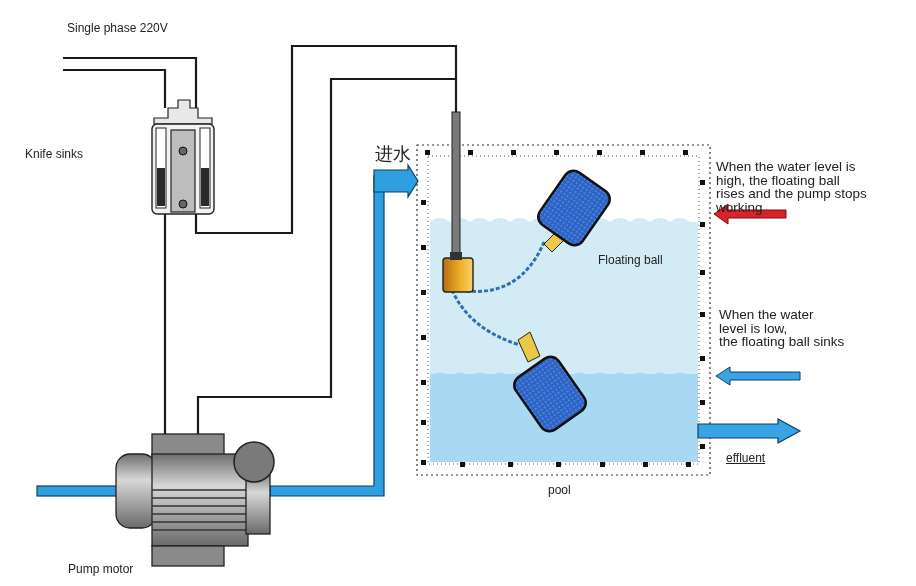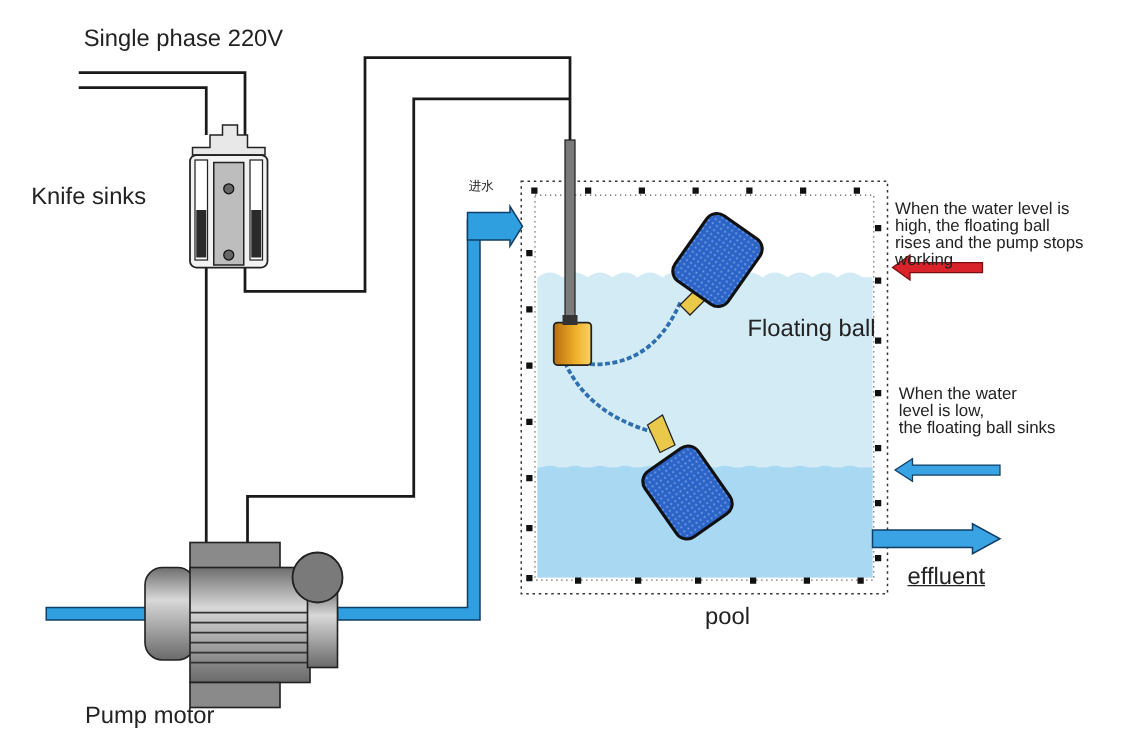--- a/index.html
+++ b/index.html
@@ -1,19 +1,19 @@
 <!DOCTYPE html>
 <html><head>
 <meta charset="utf-8">
 <style>
   html, body { margin: 0; padding: 0; background: #ffffff; }
   body { width: 916px; height: 586px; position: relative; overflow: hidden; font-family: "Liberation Sans", sans-serif; }
   #diagram { position: absolute; left: 0; top: 0; }
   .lbl { position: absolute; color: #222; font-family: "Liberation Sans", sans-serif; white-space: pre; line-height: 1.05; }
-  .lbl-lg { font-size: 19px; }
+  .lbl-lg { font-size: 12px; }
   .lbl-md { font-size: 16px; }
   .lbl-sm { font-size: 13.5px; line-height: 1.0; }
 </style>
 </head>
 <body>
 
 <svg id="diagram" width="916" height="586" viewBox="0 0 916 586" xmlns="http://www.w3.org/2000/svg">
   <defs>
     <linearGradient id="motorGrad" x1="0" y1="0" x2="0" y2="1">
       <stop offset="0" stop-color="#6e6e6e"></stop>
@@ -131,23 +131,23 @@
     <rect x="524" y="362" width="52" height="64" rx="10" fill="url(#dots)" stroke="#111" stroke-width="2.5" transform="rotate(-35 550 394)"></rect>
   </g>
 
   <path d="M786 210 h-58 v-6 l-14 10 l14 10 v-6 h58 z" fill="#d8232a" stroke="#7a0d10" stroke-width="1"></path>
   <path d="M800 372 h-70 v-5 l-14 9 l14 9 v-5 h70 z" fill="#3aa3e3" stroke="#0f3f66" stroke-width="1"></path>
 </svg>
 
 <div class="lbl lbl-lg" style="left:67px;top:22px;">Single phase 220V</div>
 <div class="lbl lbl-lg" style="left:25px;top:148px;">Knife sinks</div>
 <div class="lbl lbl-lg" style="left:68px;top:563px;">Pump motor</div>
-<div class="lbl lbl-md" style="left:375px;top:145px;font-family:Liberation Serif, serif;font-size:10px;">进水</div>
+<div class="lbl lbl-md" style="left:375px;top:145px;font-family:Liberation Serif, serif;font-size:18px;">进水</div>
 <div class="lbl lbl-lg" style="left:598px;top:254px;">Floating ball</div>
-<div class="lbl lbl-lg" style="left:564px;top:484px;text-align:center;">pool</div>
+<div class="lbl lbl-lg" style="left:548px;top:484px;text-align:center;">pool</div>
 <div class="lbl lbl-lg" style="left:726px;top:452px;text-decoration:underline;">effluent</div>
 <div class="lbl lbl-sm" style="left:716px;top:124px;margin-top:36px;">When the water level is
 high, the floating ball
 rises and the pump stops
 working</div>
 <div class="lbl lbl-sm" style="left:719px;top:308px;">When the water
 level is low,
 the floating ball sinks</div>
 
 </body></html>

